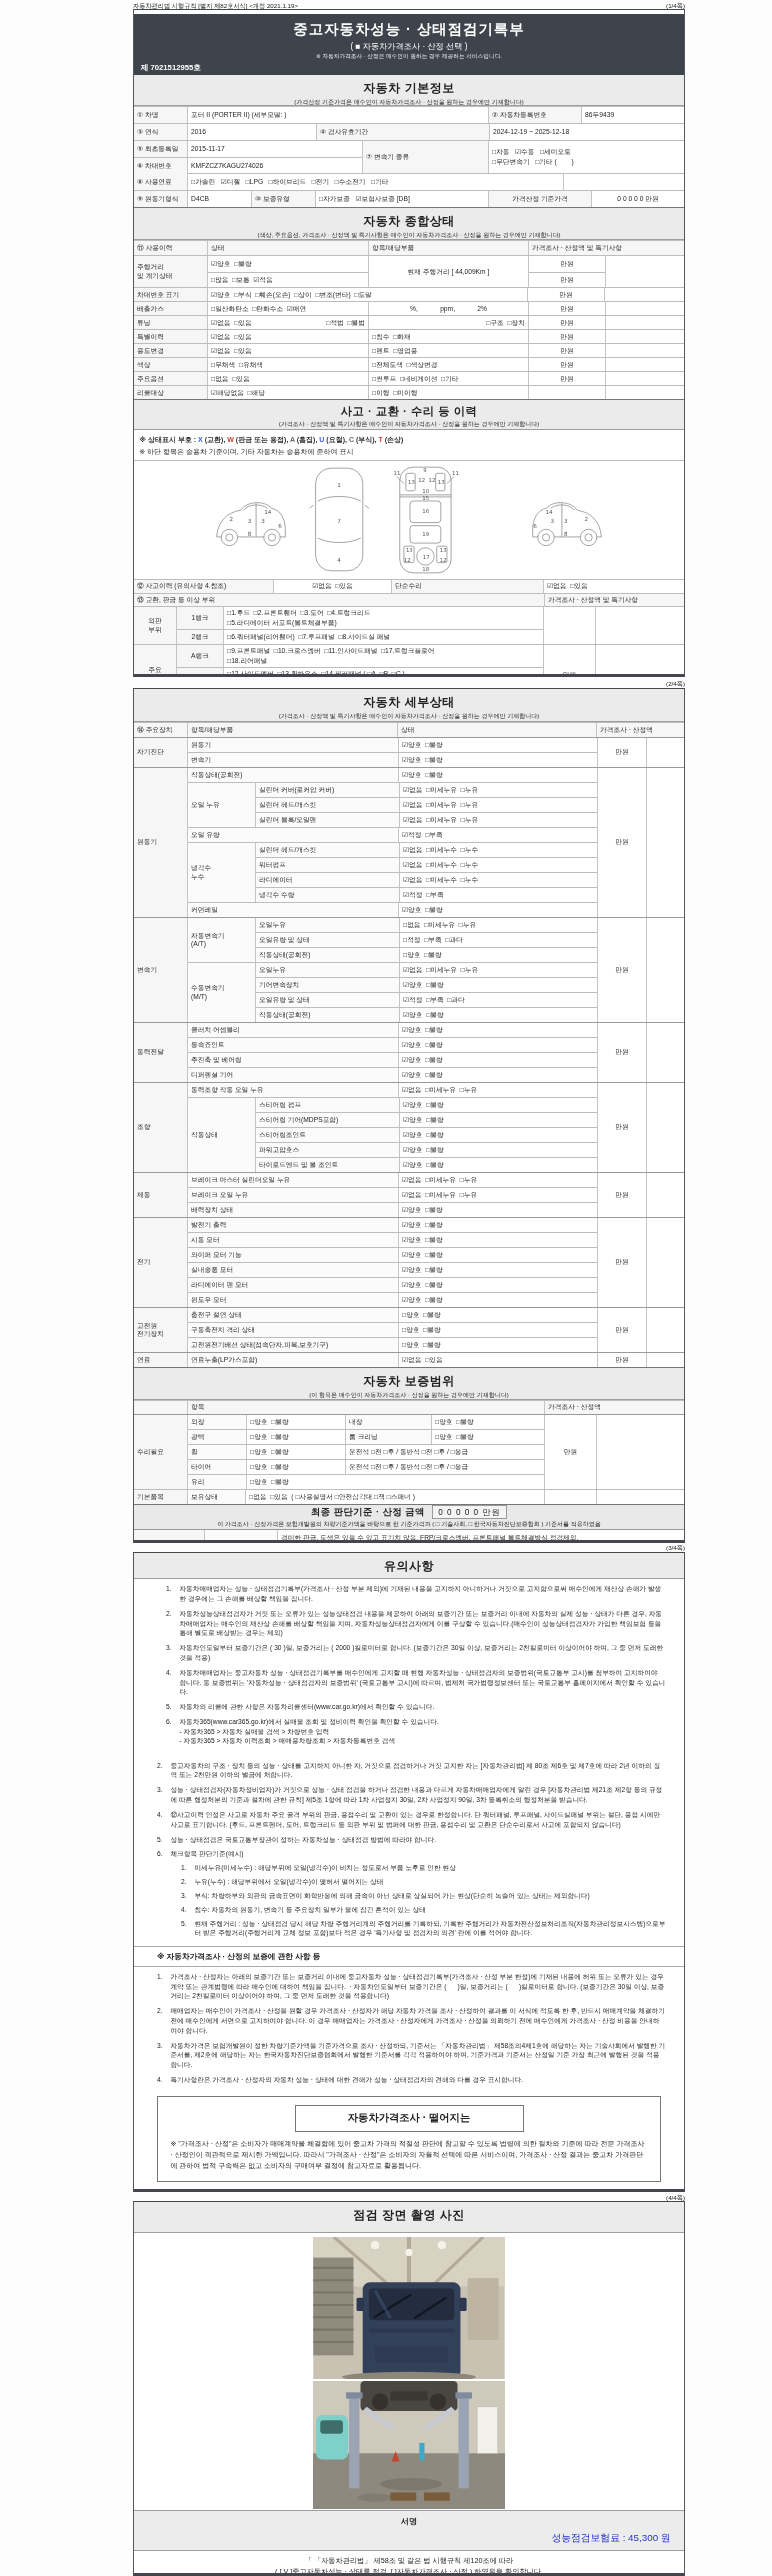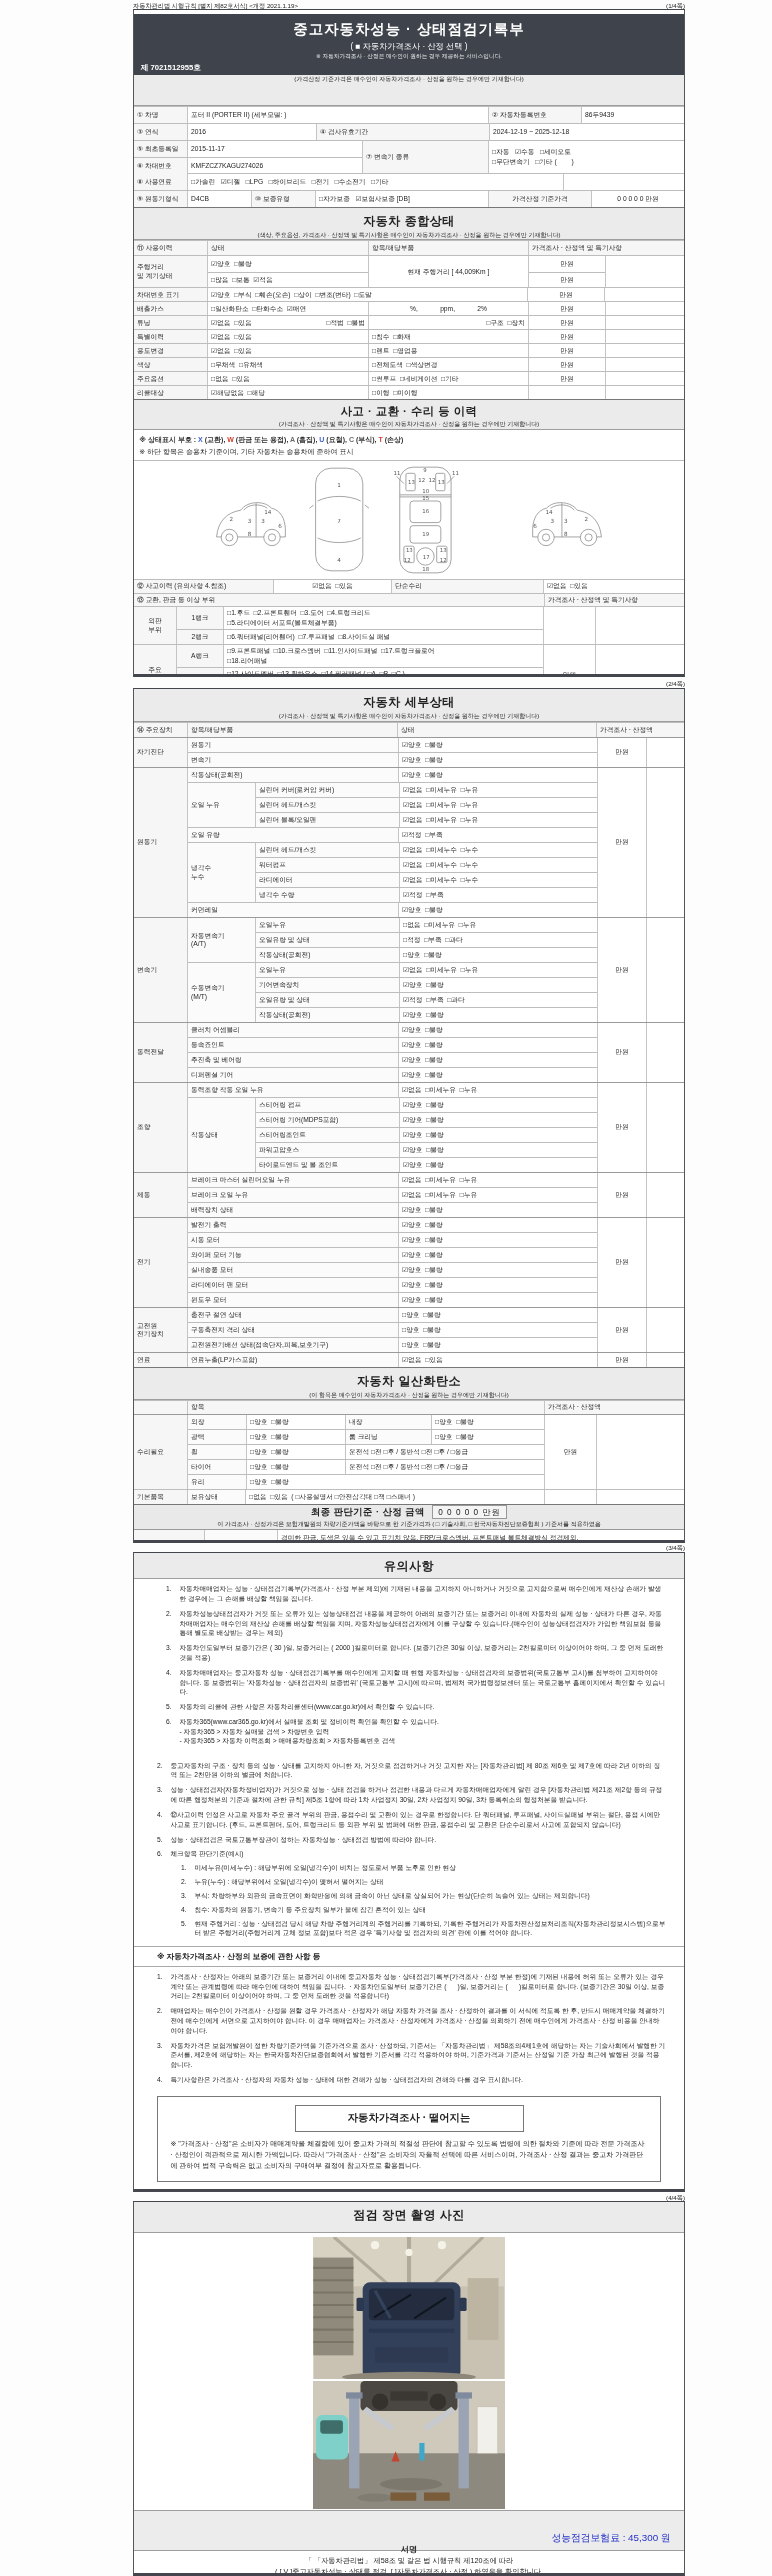--- a/index.html
+++ b/index.html
@@ -52,21 +52,21 @@
   .pbox-body{margin-top:7.2px;font-size:7px;line-height:1.55;white-space:pre-wrap;}
   
   .finbar{height:24px;background:#e9e9e9;border-top:1px solid #777;display:flex;flex-direction:column;justify-content:center;}
   .fin1{display:flex;justify-content:center;align-items:center;gap:7.2px;}
   .fin-l{font-size:9.3px;font-weight:bold;letter-spacing:0.5px;}
   .fin-v{border:0.5px solid #999;background:#f4f4f4;font-size:8.2px;padding:0.5px 5.2px;letter-spacing:1px;}
   .fin2{text-align:center;font-size:6px;margin-top:1px;}
   
   .photo{display:block;margin:1.5px auto;}
   .signband{height:39px;background:#ececec;border-top:0.5px solid #9e9e9e;position:relative;}
-  .sign-title{text-align:center;font-size:8.2px;font-weight:bold;padding-top:5.2px;margin-top:28px;}
+  .sign-title{text-align:center;font-size:8.2px;font-weight:bold;padding-top:5.2px;}
   .fee{position:absolute;right:13.4px;top:20.6px;font-size:9.8px;color:#2532c8;}
   .confirm{border-top:0.5px solid #9e9e9e;text-align:center;font-size:7.2px;padding-top:4.1px;line-height:1.55;}
 </style>
 </head>
 <body>
 
 <div class="topline">
   <span>자동차관리법 시행규칙 [별지 제82호서식] &lt;개정 2021.1.19&gt;</span>
   <span>(1/4쪽)</span>
 </div>
@@ -75,20 +75,21 @@
 
   <div class="dh">
     <div class="stripe"></div>
     <div class="dh-title">중고자동차성능 · 상태점검기록부</div>
     <div class="dh-sub">( ■ 자동차가격조사 · 산정 선택 )</div>
     <div class="dh-note">※ 자동차가격조사 · 산정은 매수인이 원하는 경우 제공하는 서비스입니다.</div>
     <div class="dh-no">제 7021512955호</div>
   </div>
 
   <div class="band" style="height:30px">
+    <h2>자동차 기본정보</h2>
     <div class="bs">(가격산정 기준가격은 매수인이 자동차가격조사 · 산정을 원하는 경우에만 기재합니다)</div>
   </div>
   <div class="tr" style="height:16px">
     <div class="c lab" style="width:53px">① 차명</div>
     <div class="c" style="width:301px">포터 II (PORTER II) (세부모델: )</div>
     <div class="c lab" style="width:93px">② 자동차등록번호</div>
     <div class="c" style="flex:1">86두9439</div>
   </div>
   <div class="tr" style="height:16px">
     <div class="c lab" style="width:53px">③ 연식</div>
@@ -642,21 +643,21 @@
       <div class="tr" style="height:14px">
           <div class="c sub" style="width:210px">연료누출(LP가스포함)</div>
           <div class="c" style="flex:1">☑없음  □있음</div>
         </div>
     </div>
     <div class="c ctr" style="width:49px">만원</div>
     <div class="c" style="flex:1"></div>
   </div>
 
   <div class="band" style="height:31px;border-top:1px solid #777">
-    <h2>자동차 일산화탄소</h2>
+    <h2>자동차 보증범위</h2>
     <div class="bs">(이 항목은 매수인이 자동차가격조사 · 산정을 원하는 경우에만 기재합니다)</div>
   </div>
   <div class="tr" style="height:13px">
     <div class="c lab" style="width:53px"></div>
     <div class="c lab" style="width:357px">항목</div>
     <div class="c lab" style="flex:1">가격조사 · 산정액</div>
   </div>
   <div class="r gline">
     <div class="c lab" style="width:53px">수리필요</div>
     <div class="stk bl" style="width:357px">

